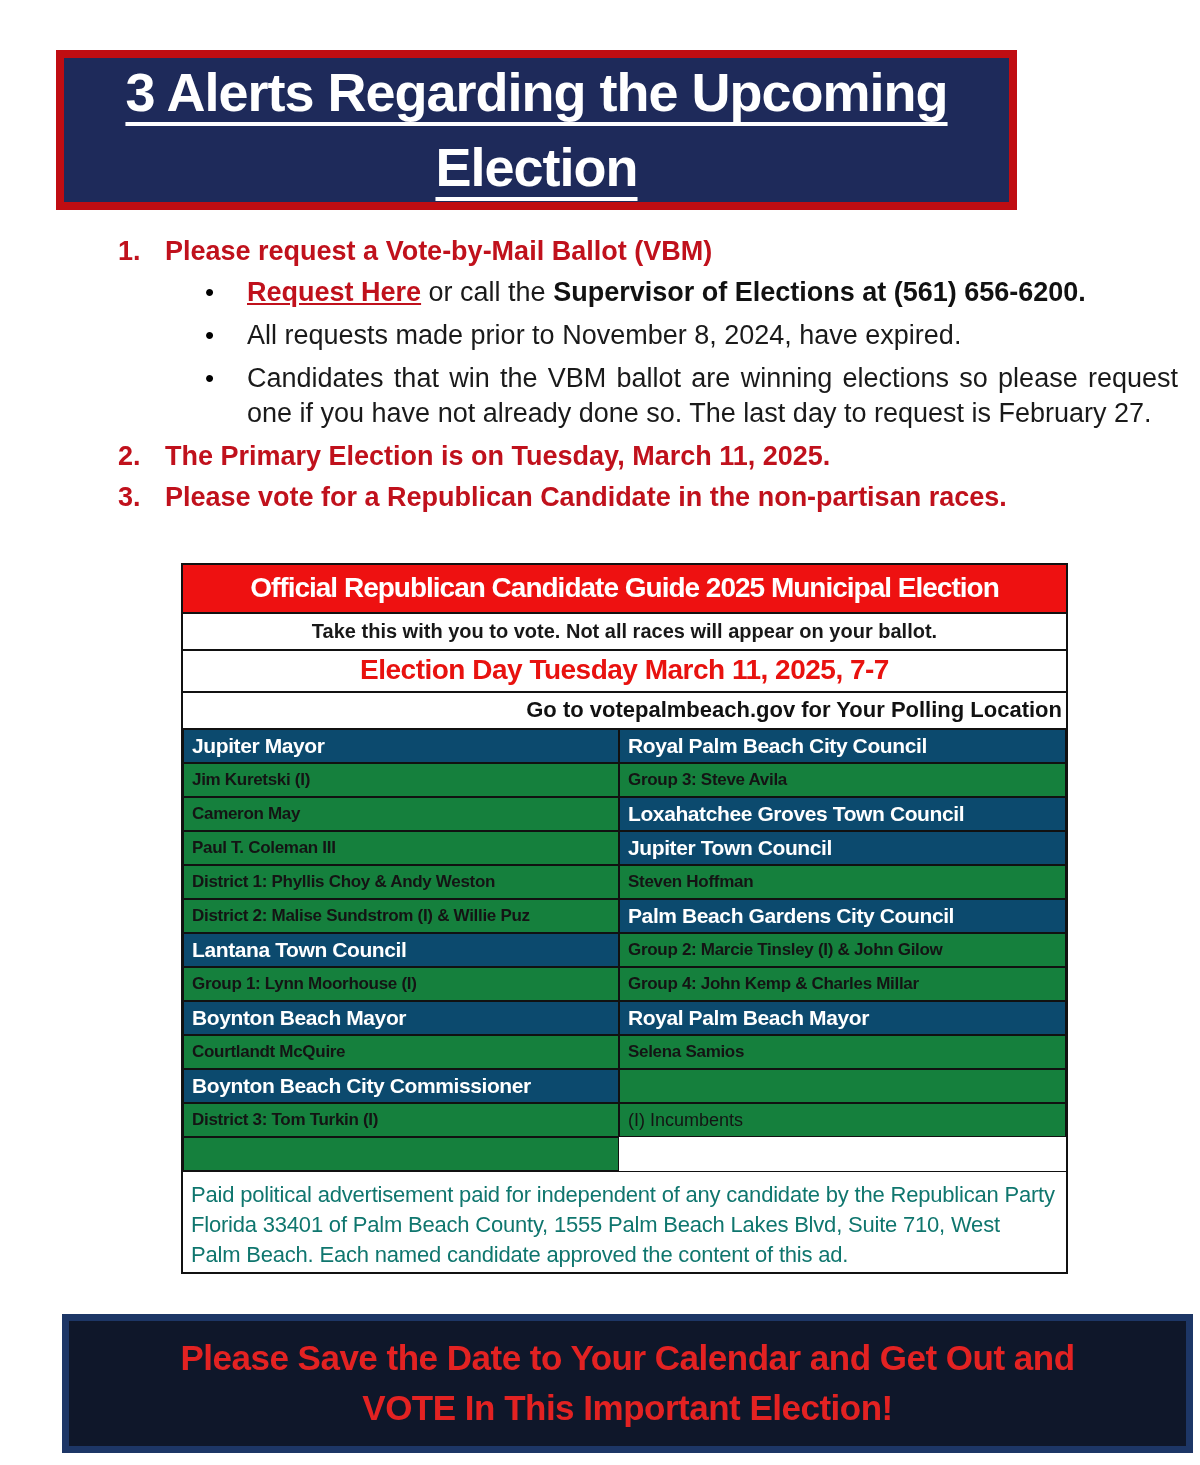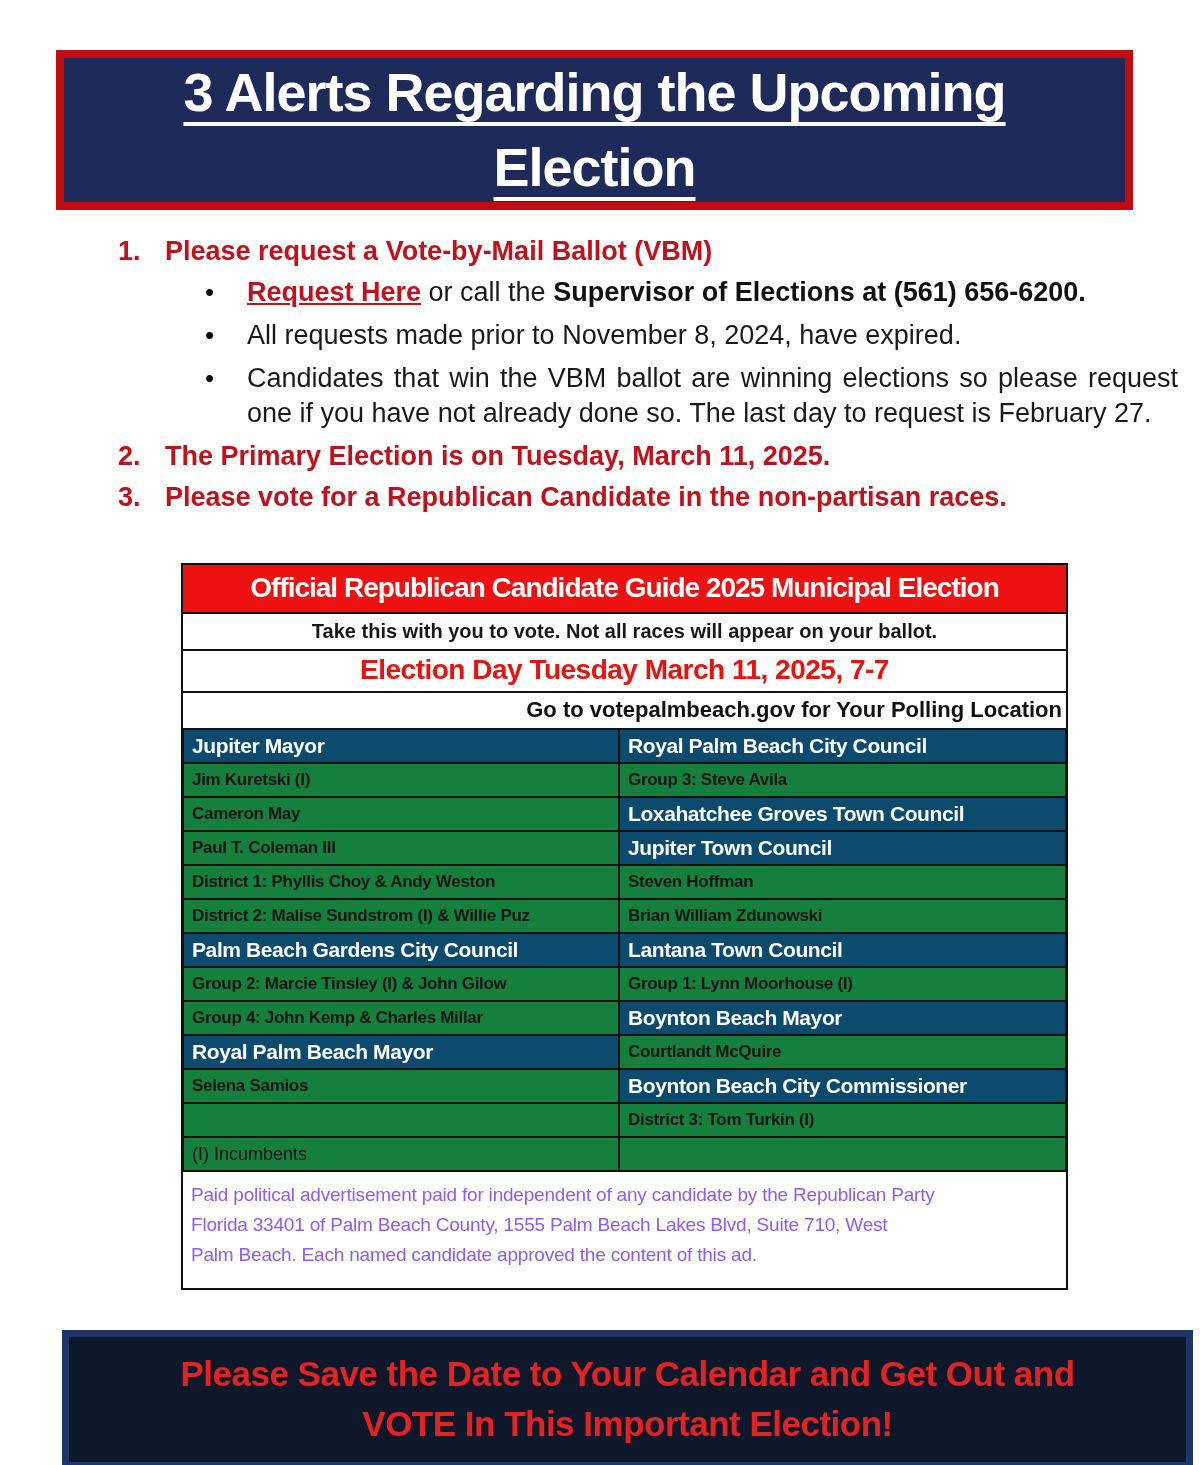--- a/index.html
+++ b/index.html
@@ -7,21 +7,21 @@
   body {
     width:1200px; min-height:1465px;
     font-family:"Liberation Sans", sans-serif;
     color:#111;
     position:relative;
   }
 
   
   .top-banner{
     margin:50px 7px 0 56px;
-    width:1077px; height:160px;
+    width:961px; height:160px;
     background:#1e2a5a;
     border:8px solid #c00d12;
     display:flex; align-items:center; justify-content:center;
     text-align:center;
   }
   .top-banner-title{
     color:#ffffff; font-weight:bold; font-size:54px; line-height:1.38;
     letter-spacing:-1px;
   }
   .top-banner-title span{
@@ -82,23 +82,23 @@
     font-size:17px; font-weight:bold; letter-spacing:-0.3px;
     color:#141414; background:#15803d;
   }
   .gc.hdr{
     background:#0c4a6e; color:#fff;
     font-size:21px; letter-spacing:-0.4px;
   }
   .gc.note{ font-weight:400; font-size:18px; letter-spacing:0; }
   .g-disclaimer{
     border-top:1px solid #111;
-    padding:8px 8px 18px;
-    font-size:19px; font-weight:400; letter-spacing:-0.2px;
-    line-height:30px; color:#8b5cf6;
+    padding:8px 8px 2px;
+    font-size:22px; font-weight:400; letter-spacing:-0.2px;
+    line-height:30px; color:#0f766e;
   }
 
   
   .save-banner{
     margin:40px 7px 0 62px;
     width:1131px;
     border:7px solid #1d3666;
     background:#0f172a;
     text-align:center;
     padding:12px 10px 14px;
@@ -172,21 +172,20 @@
     <div class="gc hdr">Royal Palm Beach City Council</div>
     <div class="gc">Jim Kuretski (I)</div>
     <div class="gc">Group 3: Steve Avila</div>
     <div class="gc">Cameron May</div>
     <div class="gc hdr">Loxahatchee Groves Town Council</div>
     <div class="gc">Paul T. Coleman III</div>
     <div class="gc hdr">Jupiter Town Council</div>
     <div class="gc">District 1: Phyllis Choy &amp; Andy Weston</div>
     <div class="gc">Steven Hoffman</div>
     <div class="gc">District 2: Malise Sundstrom (I) &amp; Willie Puz</div>
-    <div class="gc">Brian William Zdunowski</div>
     <div class="gc hdr">Palm Beach Gardens City Council</div>
     <div class="gc hdr">Lantana Town Council</div>
     <div class="gc">Group 2: Marcie Tinsley (I) &amp; John Gilow</div>
     <div class="gc">Group 1: Lynn Moorhouse (I)</div>
     <div class="gc">Group 4: John Kemp &amp; Charles Millar</div>
     <div class="gc hdr">Boynton Beach Mayor</div>
     <div class="gc hdr">Royal Palm Beach Mayor</div>
     <div class="gc">Courtlandt McQuire</div>
     <div class="gc">Selena Samios</div>
     <div class="gc hdr">Boynton Beach City Commissioner</div>

